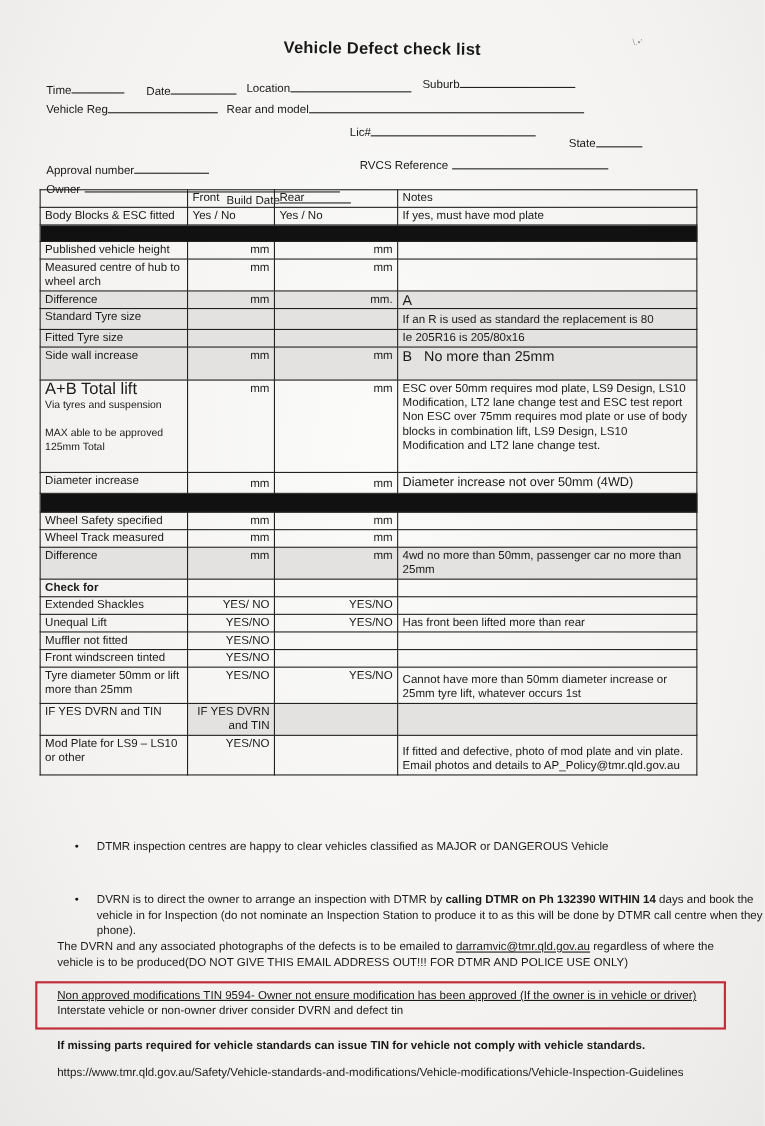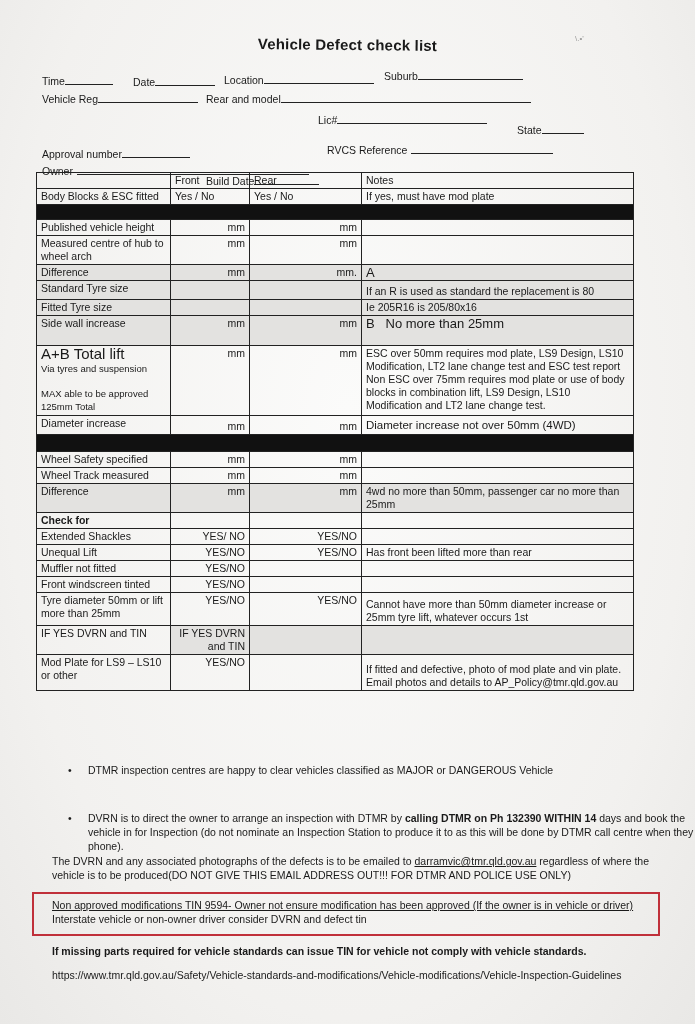--- a/index.html
+++ b/index.html
@@ -139,21 +139,21 @@
       <td class="med" style="white-space:pre">B   No more than 25mm</td>
     </tr>
     <tr>
       <td>
         <div class="big">A+B Total lift</div>
         <div style="font-size:9.5px; margin-top:2px">Via tyres and suspension</div>
         <div style="font-size:9.5px; margin-top:12px; width:120px">MAX able to be approved 125mm Total</div>
       </td>
       <td class="r">mm</td>
       <td class="r">mm</td>
-      <td style="padding-bottom:3px">
+      <td style="padding-bottom:17px">
         <div>ESC over 50mm requires mod plate, LS9 Design, LS10 Modification, LT2 lane change test and ESC test report</div>
         <div>Non ESC over 75mm requires mod plate or use of body blocks in combination lift, LS9 Design, LS10 Modification and LT2 lane change test.</div>
       </td>
     </tr>
     <tr>
       <td>Diameter increase</td>
       <td class="r" style="padding-top:4px">mm</td>
       <td class="r" style="padding-top:4px">mm</td>
       <td style="font-size:11.5px; padding-top:3px">Diameter increase not over 50mm (4WD)</td>
     </tr>

